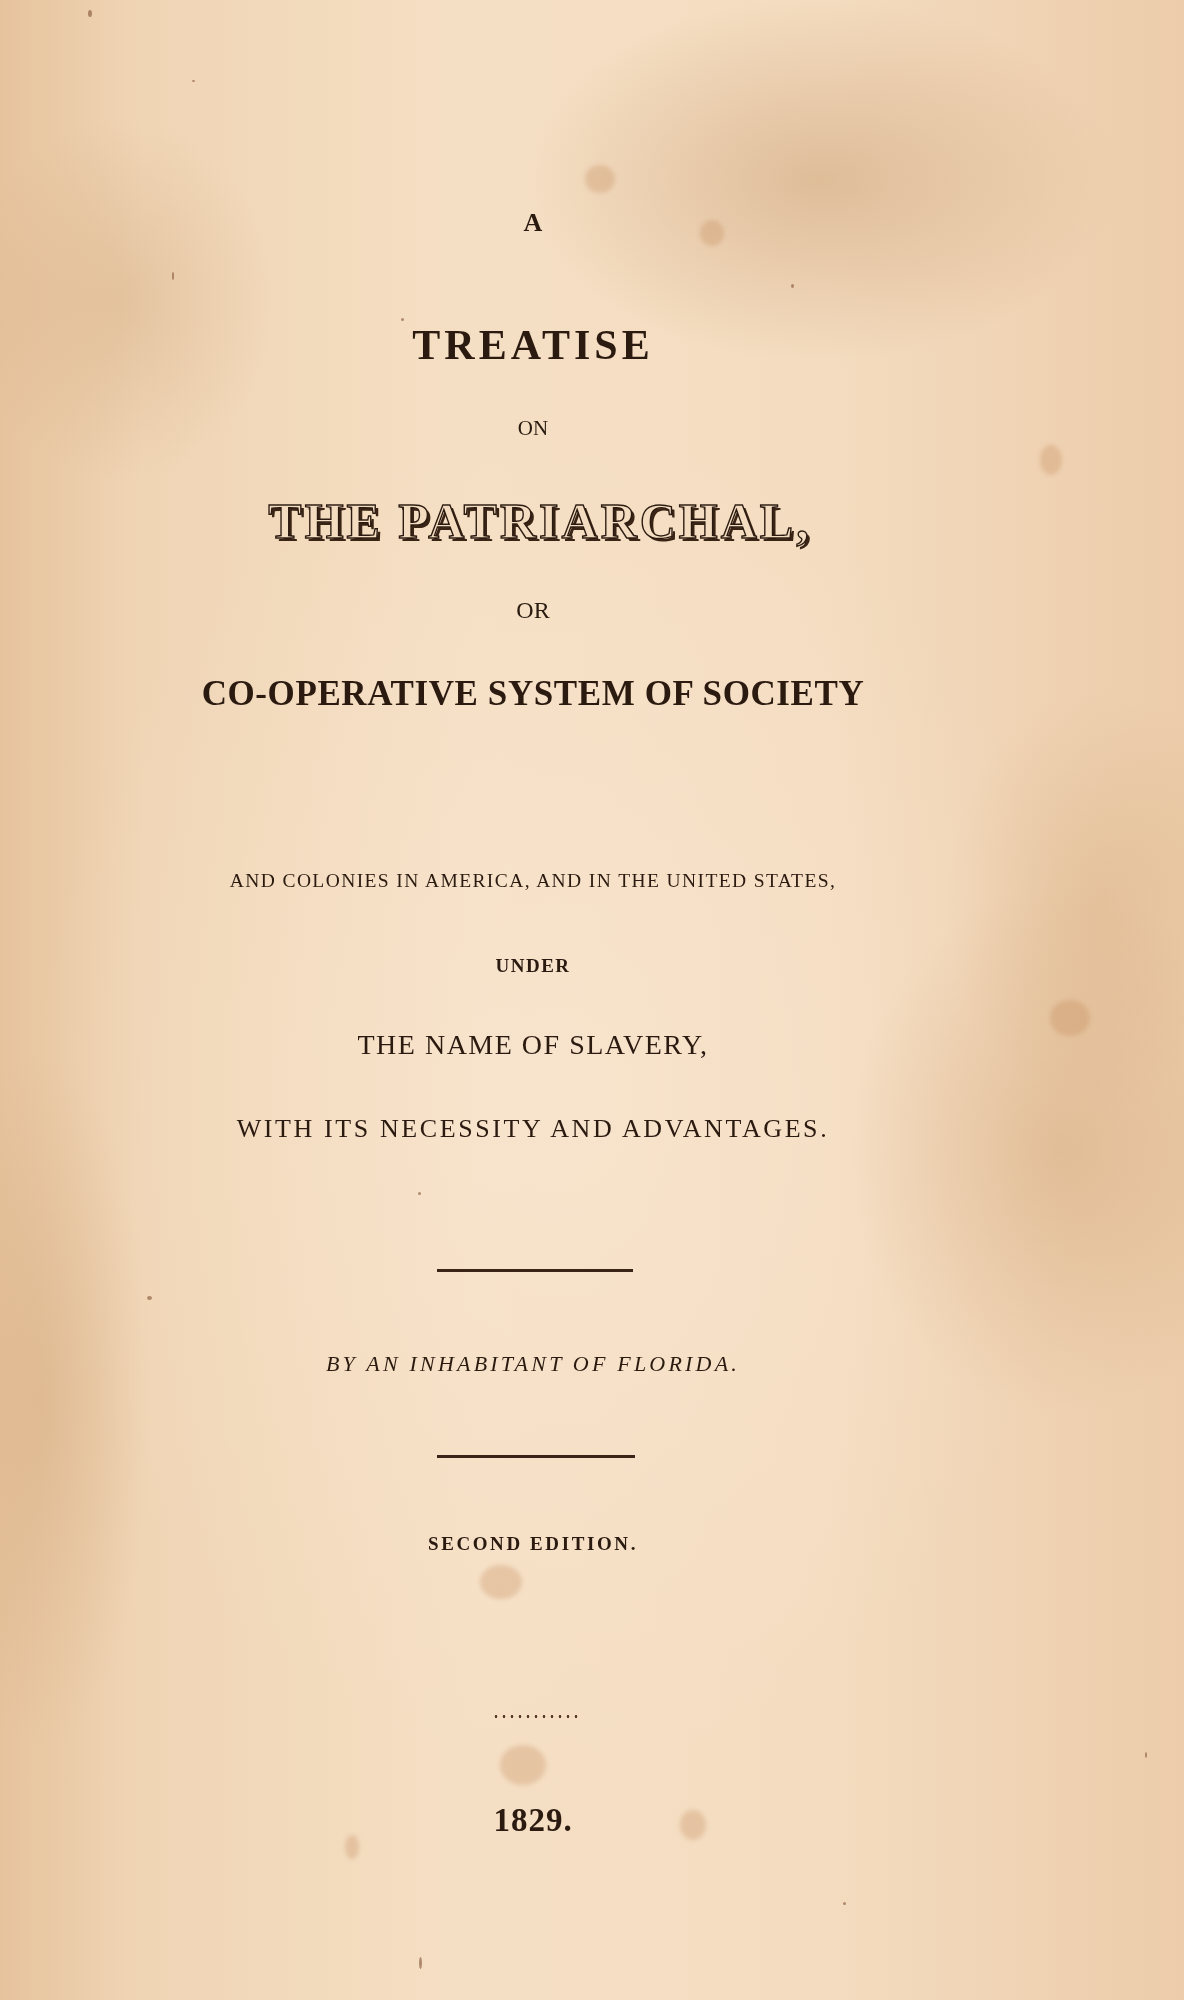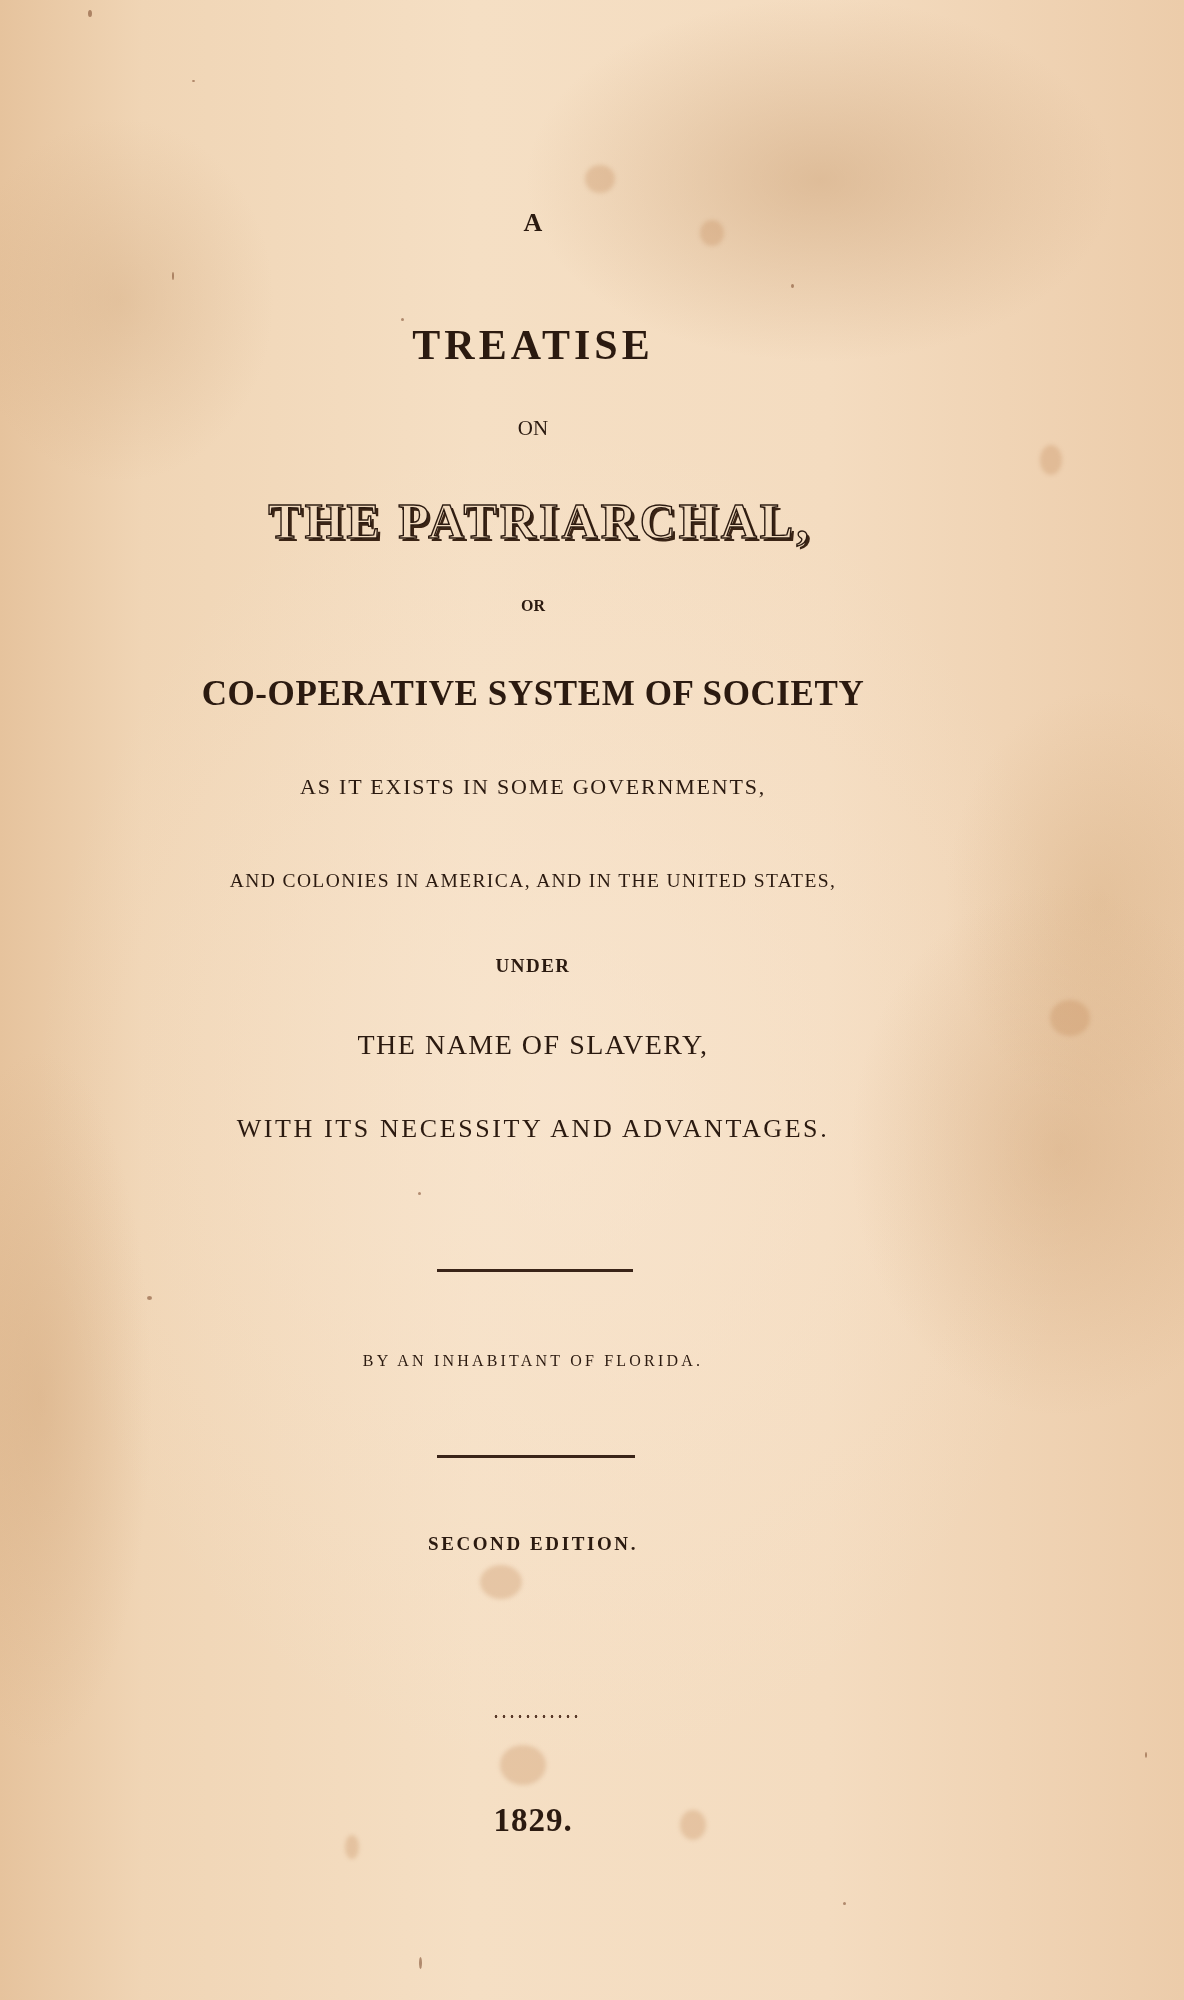--- a/index.html
+++ b/index.html
@@ -93,37 +93,36 @@
   <div class="stain" style="left:500px;top:1745px;width:46px;height:40px;"></div>
 
   <div class="line bold" style="top:210px;font-size:26px;">A</div>
 
   <div class="line bold" style="top:324px;font-size:42px;letter-spacing:4px;">TREATISE</div>
 
   <div class="line" style="top:418px;font-size:21px;">ON</div>
 
   <div class="line outline" style="top:496px;font-size:50px;letter-spacing:3px;padding-left:7px;">THE PATRIARCHAL,</div>
 
-  <div class="line" style="top:598px;font-size:16px;font-weight:bold;">OR</div>
+  <div class="line" style="top:598px;font-size:24px;">OR</div>
 
   <div class="line bold" style="top:676px;font-size:35px;letter-spacing:0.6px;">CO-OPERATIVE SYSTEM OF SOCIETY</div>
 
-  <div class="line" style="top:776px;font-size:22px;letter-spacing:1.8px;">AS IT EXISTS IN SOME GOVERNMENTS,</div>
 
   <div class="line" style="top:871px;font-size:19.5px;letter-spacing:1.4px;">AND COLONIES IN AMERICA, AND IN THE UNITED STATES,</div>
 
   <div class="line bold" style="top:956px;font-size:19px;letter-spacing:1.5px;">UNDER</div>
 
   <div class="line" style="top:1031px;font-size:28px;letter-spacing:1.5px;">THE NAME OF SLAVERY,</div>
 
   <div class="line" style="top:1116px;font-size:26px;letter-spacing:2.6px;">WITH ITS NECESSITY AND ADVANTAGES.</div>
 
   <div class="rule" style="top:1269px;left:437px;width:196px;"></div>
 
-  <div class="line" style="top:1353px;font-size:16px;letter-spacing:3.2px;">BY AN INHABITANT OF FLORIDA.</div>
+  <div class="line" style="top:1353px;font-size:22px;letter-spacing:3.2px;font-style:italic;">BY AN INHABITANT OF FLORIDA.</div>
 
   <div class="rule" style="top:1455px;left:437px;width:198px;"></div>
 
   <div class="line bold" style="top:1534px;font-size:19px;letter-spacing:2.6px;">SECOND EDITION.</div>
 
   <div class="dots" style="top:1715px;left:492px;width:88px;"></div>
 
   <div class="line bold" style="top:1804px;font-size:33px;letter-spacing:1px;">1829.</div>
 </div>
 

